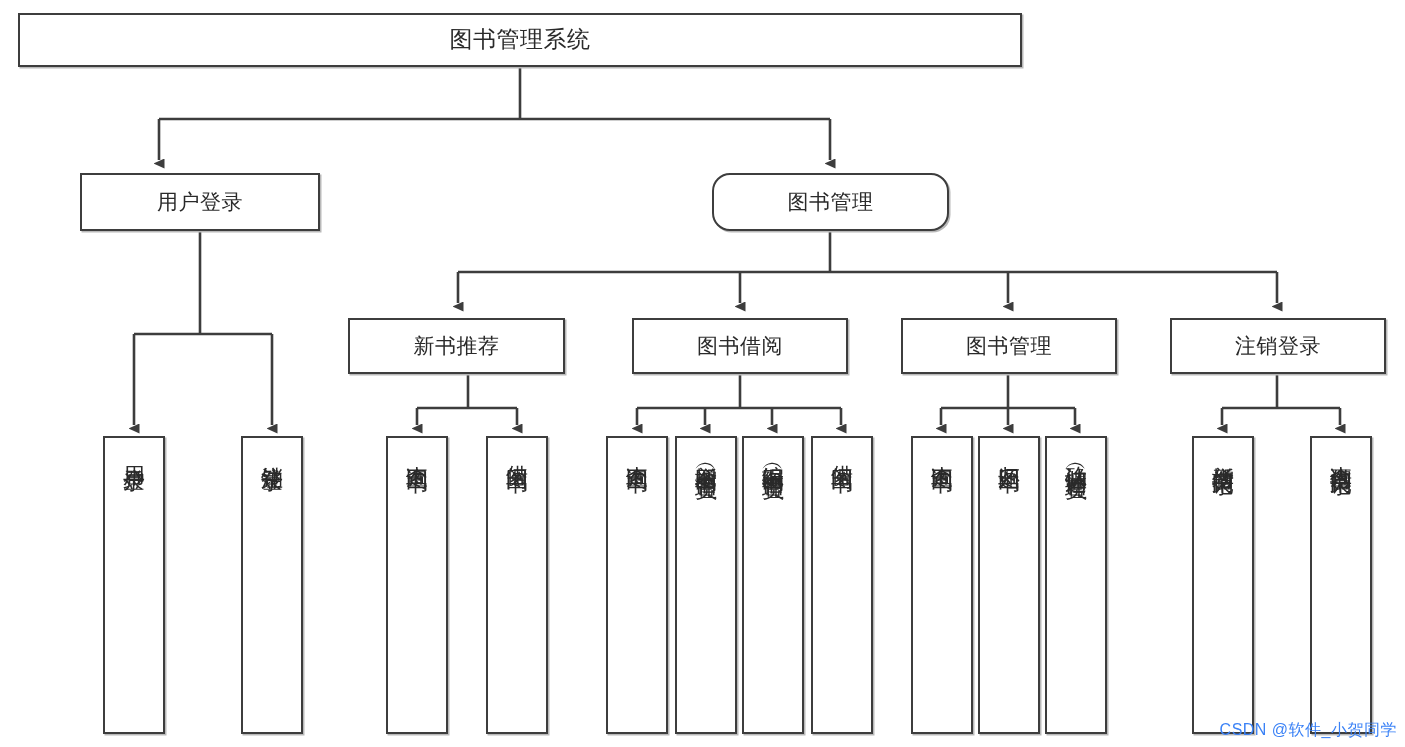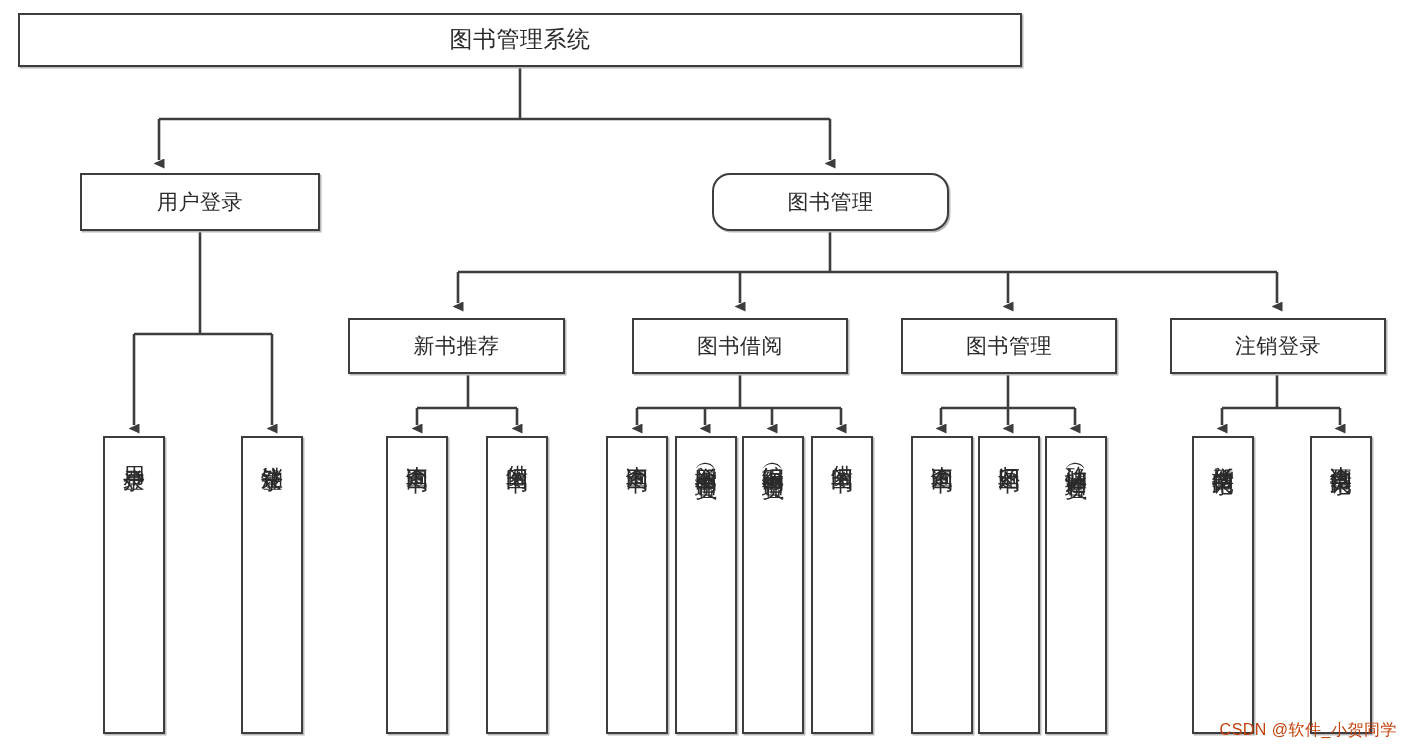--- a/index.html
+++ b/index.html
@@ -57,21 +57,21 @@
     letter-spacing: 2px;
     line-height: 1;
     white-space: nowrap;
   }
   .node.root .node-label { font-size: 23px; }
   .watermark {
     position: absolute;
     right: 8px;
     bottom: 6px;
     font-size: 16px;
-    color: #c2410c;
+    color: #3b82f6;
     letter-spacing: 0.5px;
     z-index: 3;
     white-space: nowrap;
   }
 </style>
 </head>
 <body>
 
 <div id="canvas">
 

